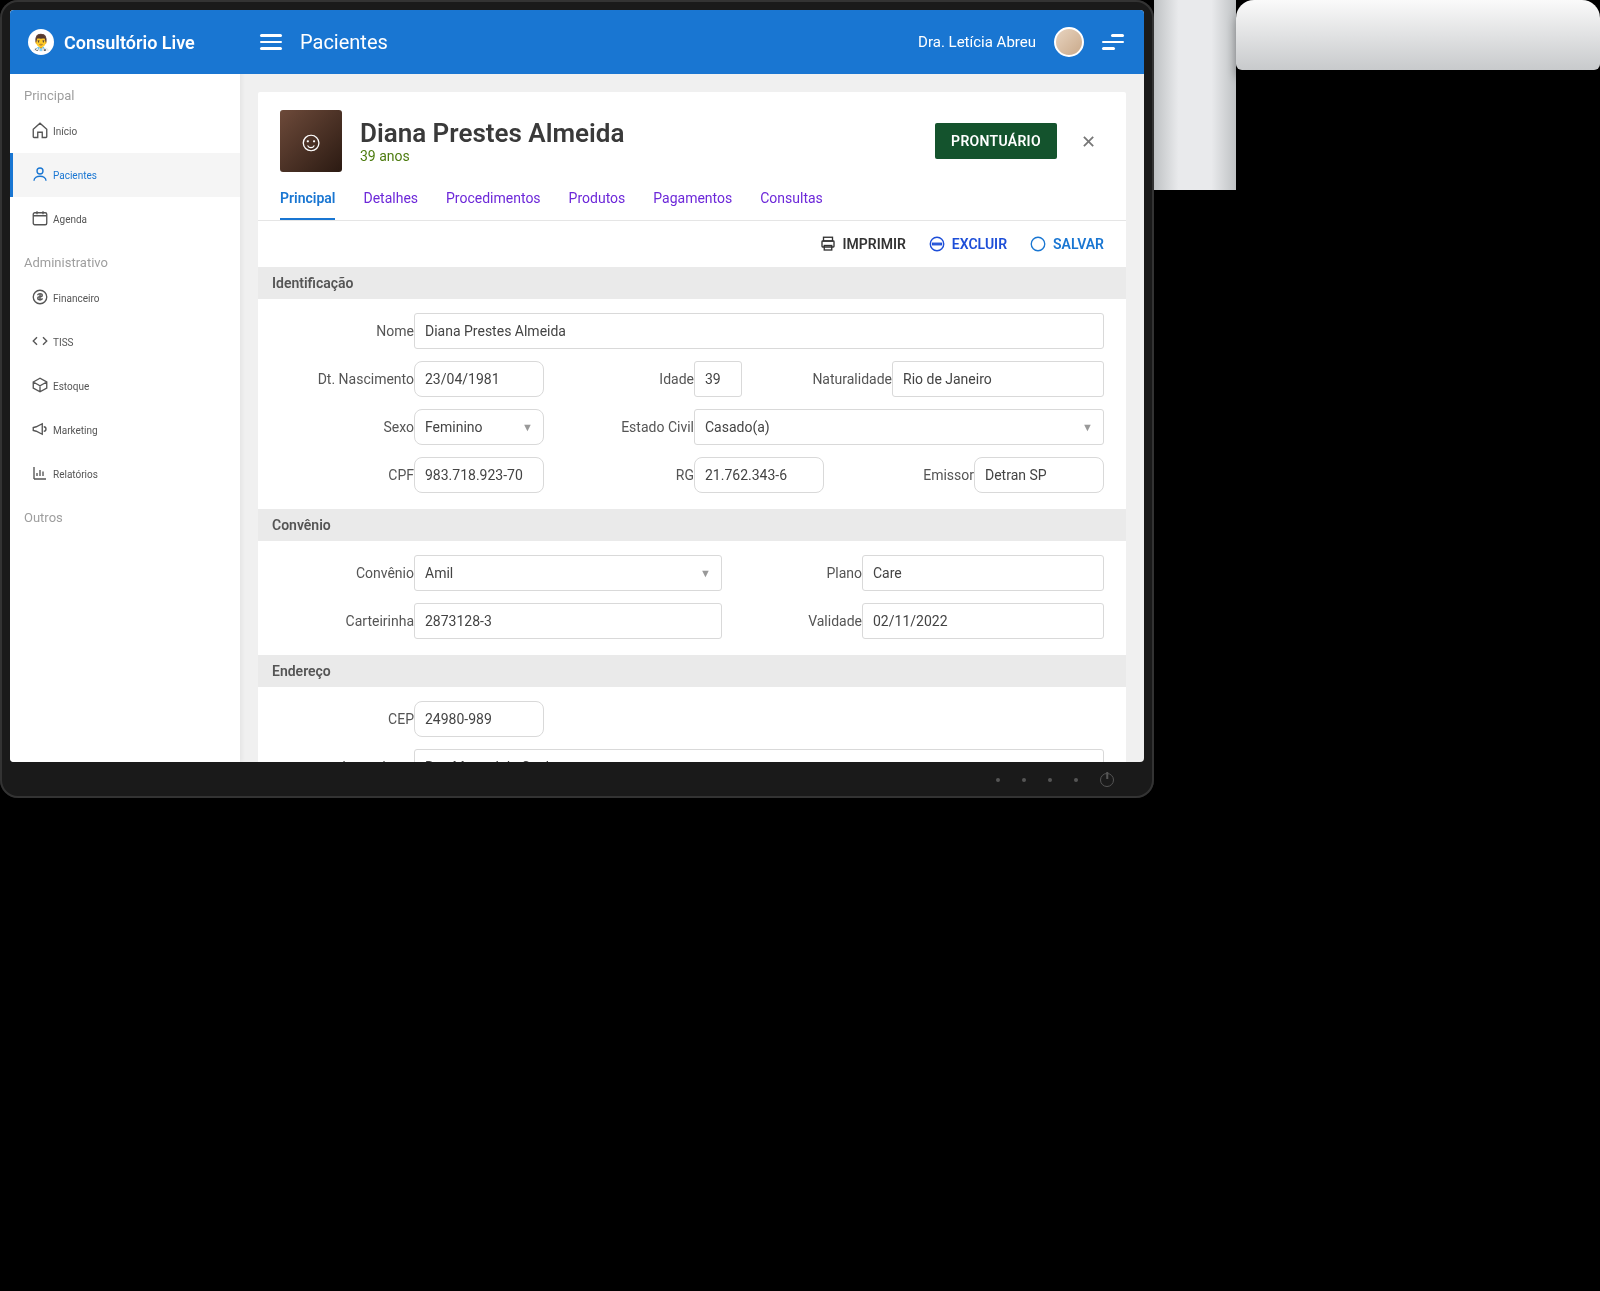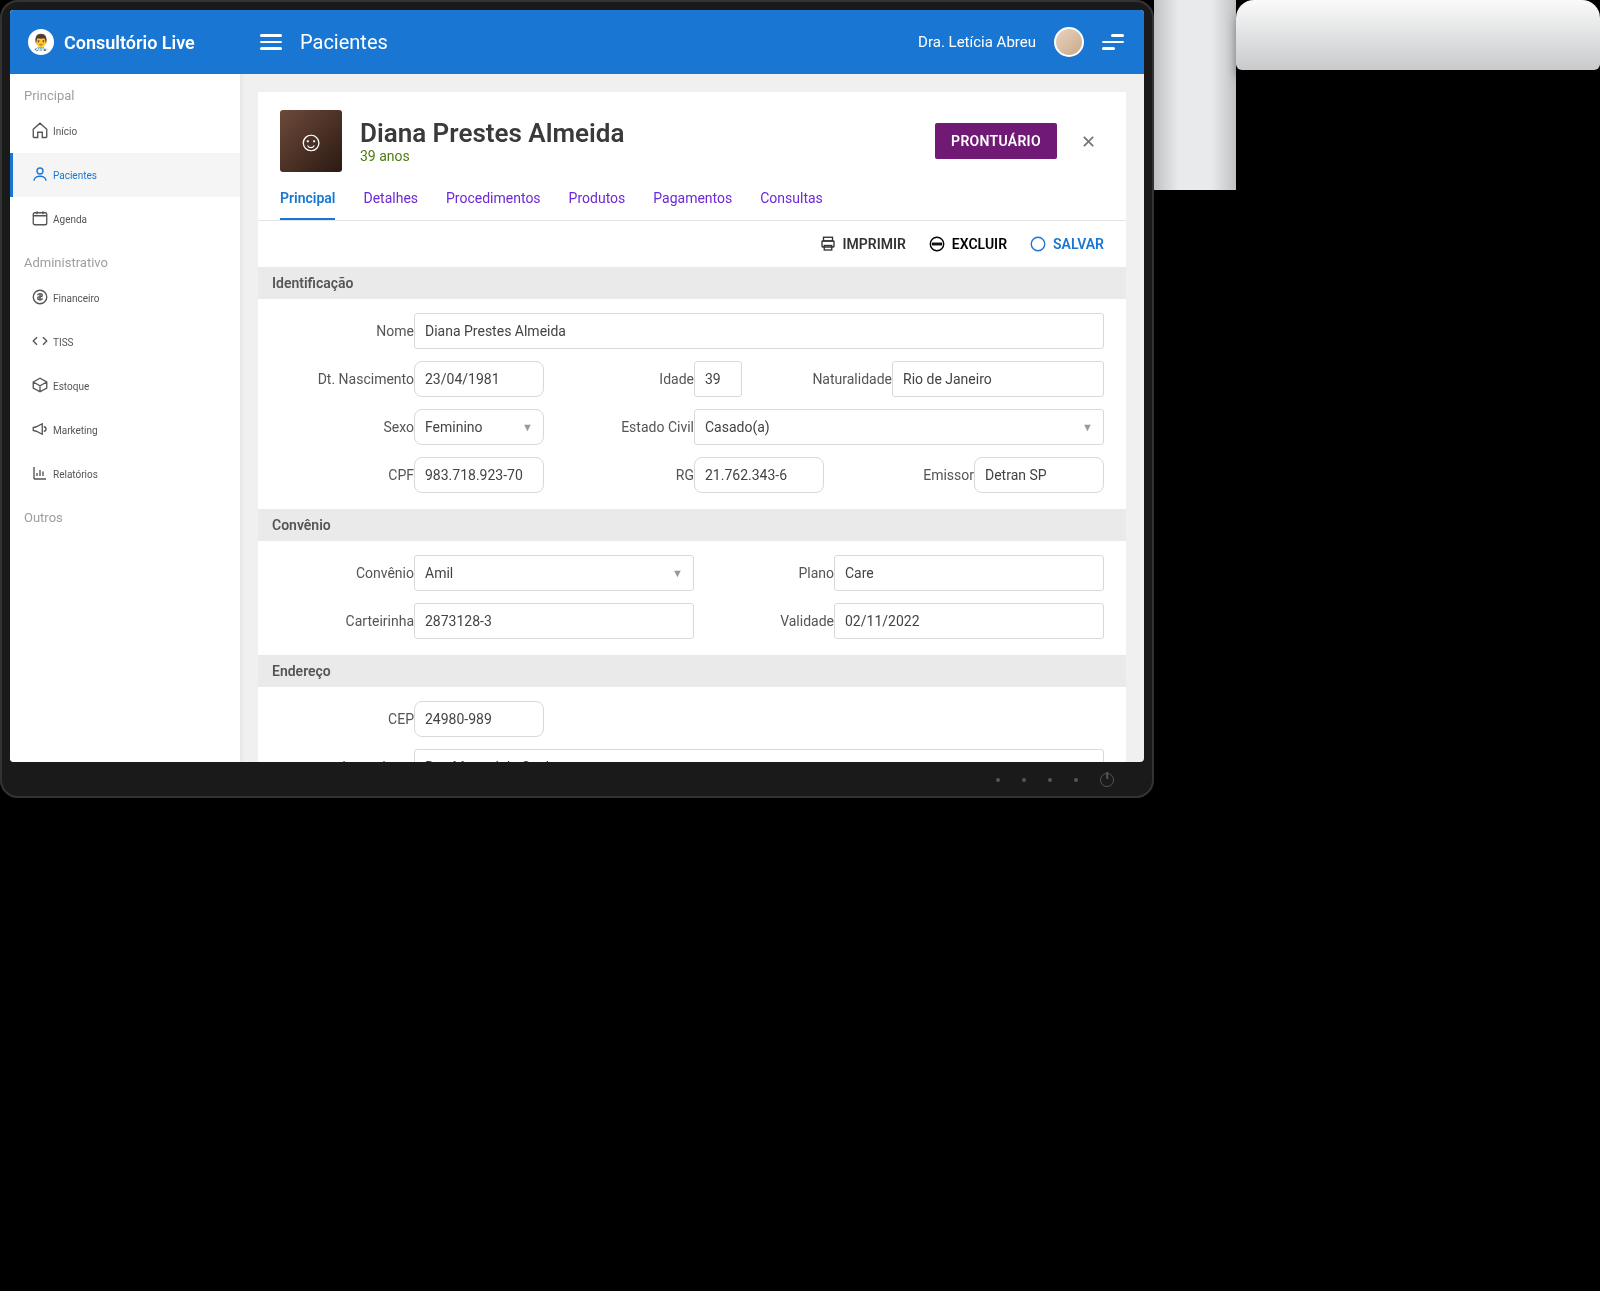--- a/index.html
+++ b/index.html
@@ -33,44 +33,44 @@
 .user-name { font-size: 15px; margin-left: 28px; }
 .avatar-small { width: 30px; height: 30px; border-radius: 50%; background: linear-gradient(135deg,#e8d4c0,#c9a98a); border: 2px solid #fff; }
 
 .content { flex: 1; overflow: auto; padding: 18px; }
 .card { background: #fff; border-radius: 2px; }
 .card-header { display: flex; align-items: center; padding: 18px 22px 0; gap: 18px; }
 .patient-photo { width: 62px; height: 62px; border-radius: 3px; background: linear-gradient(135deg,#6d4a3a,#2b1a12); display:flex;align-items:center;justify-content:center;color:#fff;font-size:28px; }
 .patient-name { font-size: 26px; font-weight: 600; color: #3a3a3a; }
 .patient-age { font-size: 14px; color: #4d7c0f; }
 .card-header-actions { margin-left: auto; display: flex; align-items: center; gap: 16px; }
-.btn-primary { background: #701a75; color: #fff; padding: 10px 16px; border: none; font-size: 14px; font-weight: 600; letter-spacing: .3px; cursor: pointer; border-radius: 2px; }
+.btn-primary { background: #14532d; color: #fff; padding: 10px 16px; border: none; font-size: 14px; font-weight: 600; letter-spacing: .3px; cursor: pointer; border-radius: 2px; }
 .close-x { font-size: 18px; color: #777; cursor: pointer; padding: 4px 8px; }
 
 .tabs { display: flex; gap: 28px; padding: 18px 22px 0; border-bottom: 1px solid #e5e5e5; font-size: 14px; }
 .tab { padding-bottom: 12px; color: #6d28d9; cursor: pointer; border-bottom: 2px solid transparent; }
 .tab.active { color: #1976d2; border-bottom-color: #1976d2; font-weight: 600; }
 
 .toolbar { display: flex; justify-content: flex-end; gap: 22px; padding: 14px 22px; font-size: 14px; font-weight: 600; }
 .toolbar-btn { display: flex; align-items: center; gap: 6px; cursor: pointer; color: #333; }
-.toolbar-btn.danger { color: #000000; }
+.toolbar-btn.danger { color: #1d4ed8; }
 .toolbar-btn.primary { color: #1976d2; }
 
 .section-header { background: #eaeaea; padding: 8px 14px; font-size: 14px; color: #555; font-weight: 600; }
 .form-body { padding: 14px 22px 4px; }
 .form-row { display: flex; align-items: center; margin-bottom: 12px; }
 .form-label { width: 134px; text-align: right; font-size: 14px; color: #555; flex-shrink: 0; }
 .form-label.sm { width: 110px; }
 .input, .select { height: 36px; border: 1px solid #d9d9d9; border-radius: 3px; padding: 0 10px; font-size: 14px; color: #444; background: #fff; }
 .input { flex: 1; min-width: 0; }
 .select { flex: 1; display: flex; align-items: center; justify-content: space-between; cursor: pointer; min-width: 0; }
 .caret { color: #999; font-size: 11px; }
 .w-130 { width: 130px; flex: none; border-radius: 8px; }
 .w-56 { width: 48px; flex: none; }
-.w-280 { width: 280px; flex: none; }
+.w-280 { width: 308px; flex: none; }
 .sp { flex-shrink: 0; }
 
 svg.ico { width: 18px; height: 18px; stroke: currentColor; fill: none; stroke-width: 1.8; }
 </style>
 </head>
 <body>
 
 <div class="monitor-frame">
   <div class="screen">
 

